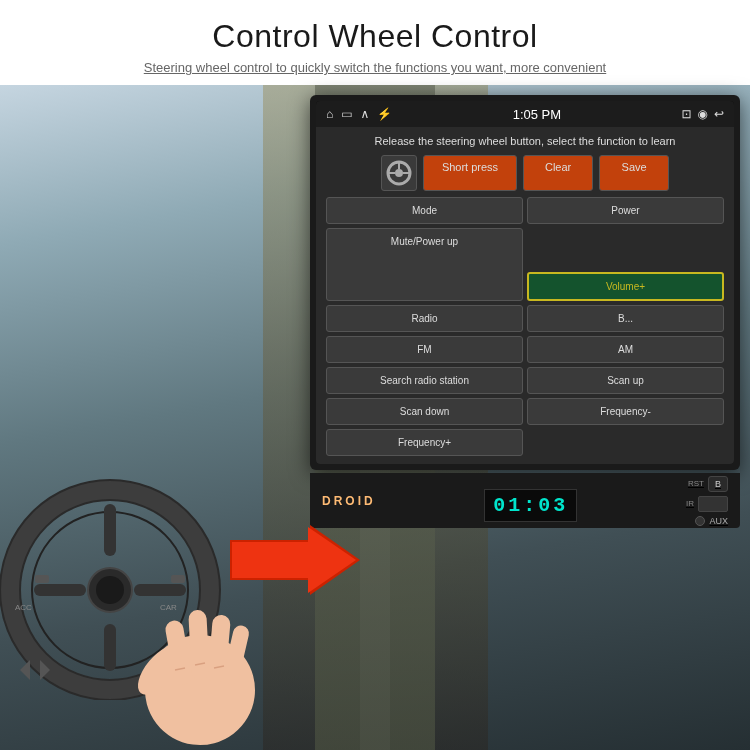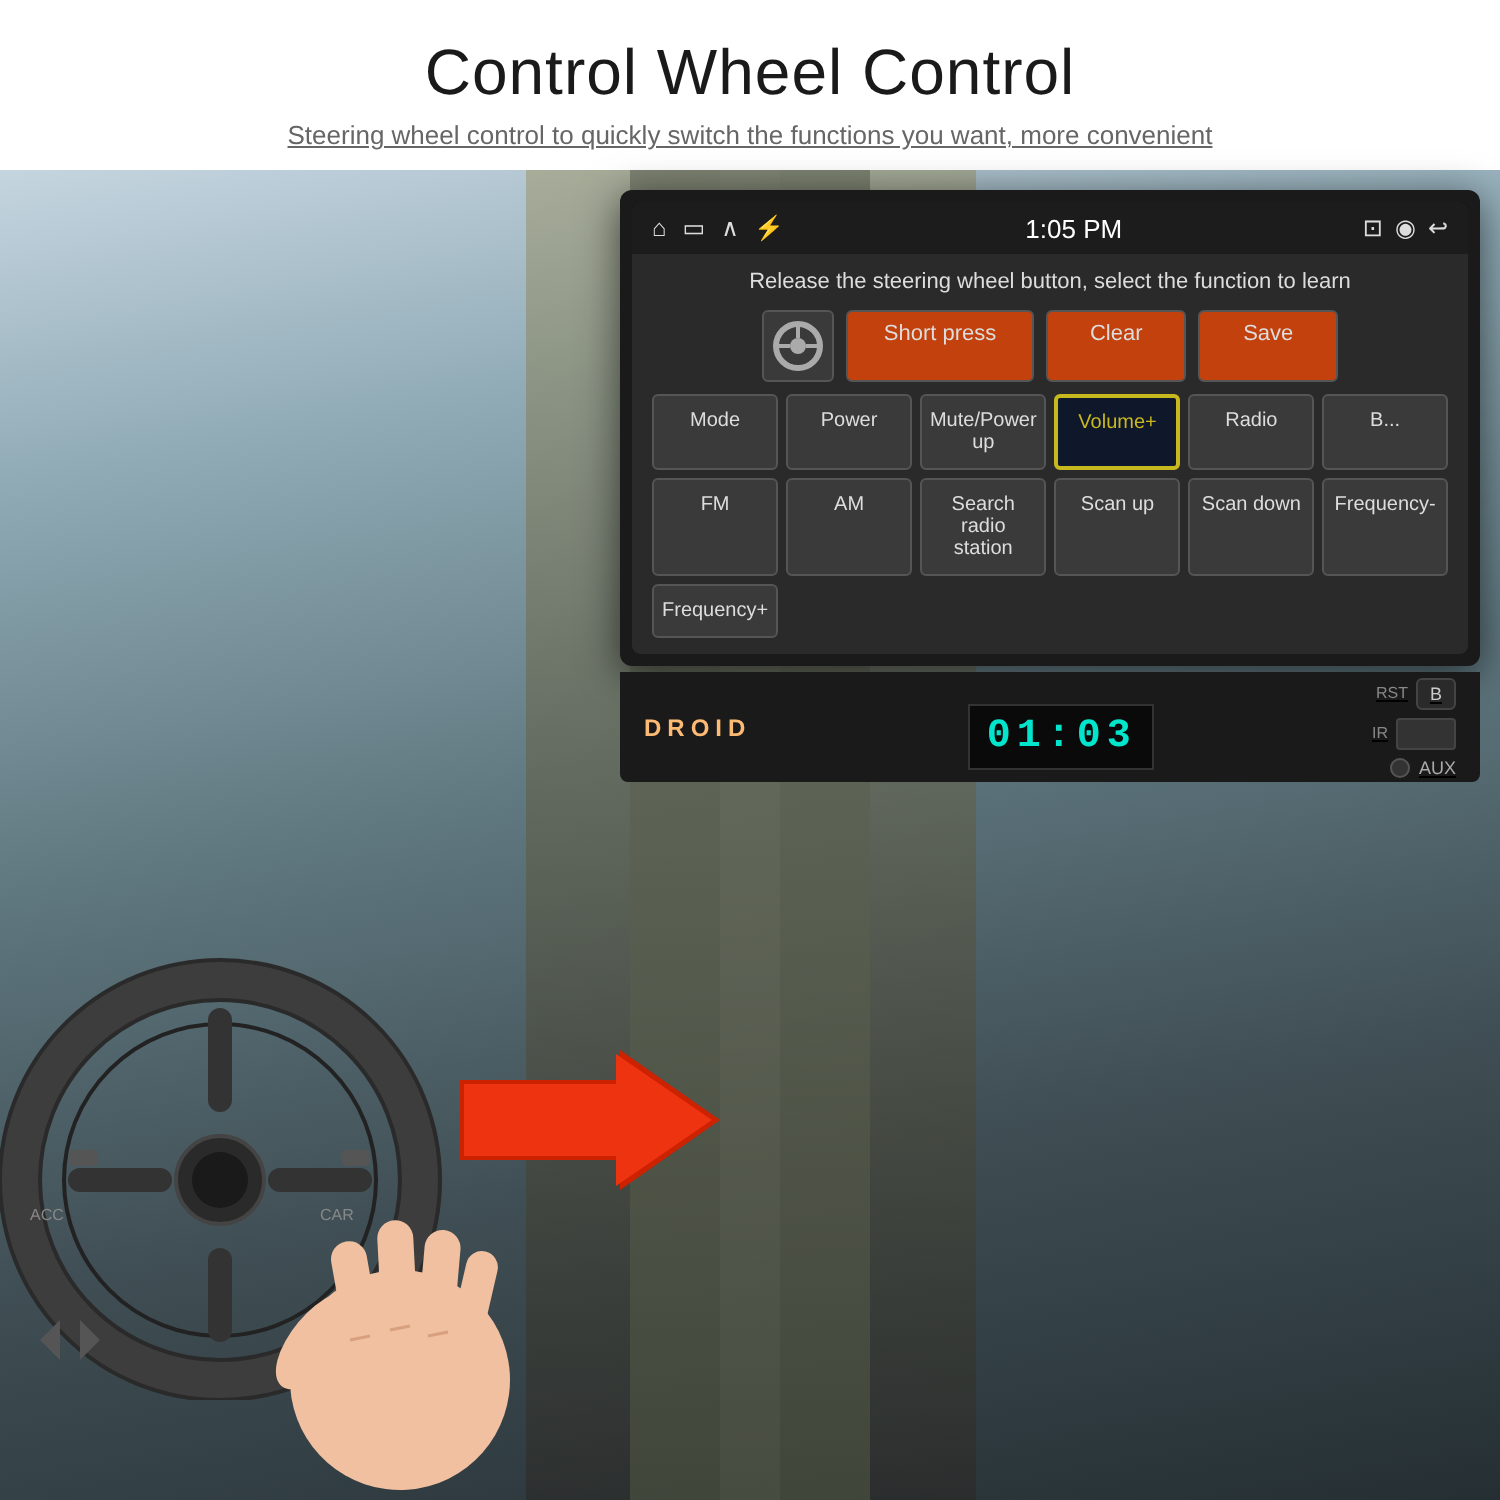--- a/index.html
+++ b/index.html
@@ -184,38 +184,39 @@
       background: #c2410c;
       border-radius: 3px;
       color: #ddd;
       font-size: 11px;
       text-align: center;
       min-width: 70px;
     }
 
     .grid-buttons {
       display: grid;
-      grid-template-columns: repeat(6, 1fr);
+      grid-template-columns: repeat(2, 1fr);
       gap: 4px;
     }
 
     .grid-btn {
       padding: 7px 4px;
       background: #3a3a3a;
       border: 1px solid #555;
       border-radius: 3px;
       color: #ddd;
       font-size: 10px;
       text-align: center;
     }
 
     .grid-btn.highlighted {
       border: 2px solid #c8b820;
       color: #c8b820;
-      background: #0f172a;
+      background: #14532d;
+      margin-top: 44px;
     }
 
     
     .steering-icon-btn {
       display: flex;
       align-items: center;
       justify-content: center;
       background: #3a3a3a;
       border: 1px solid #555;
       border-radius: 3px;

